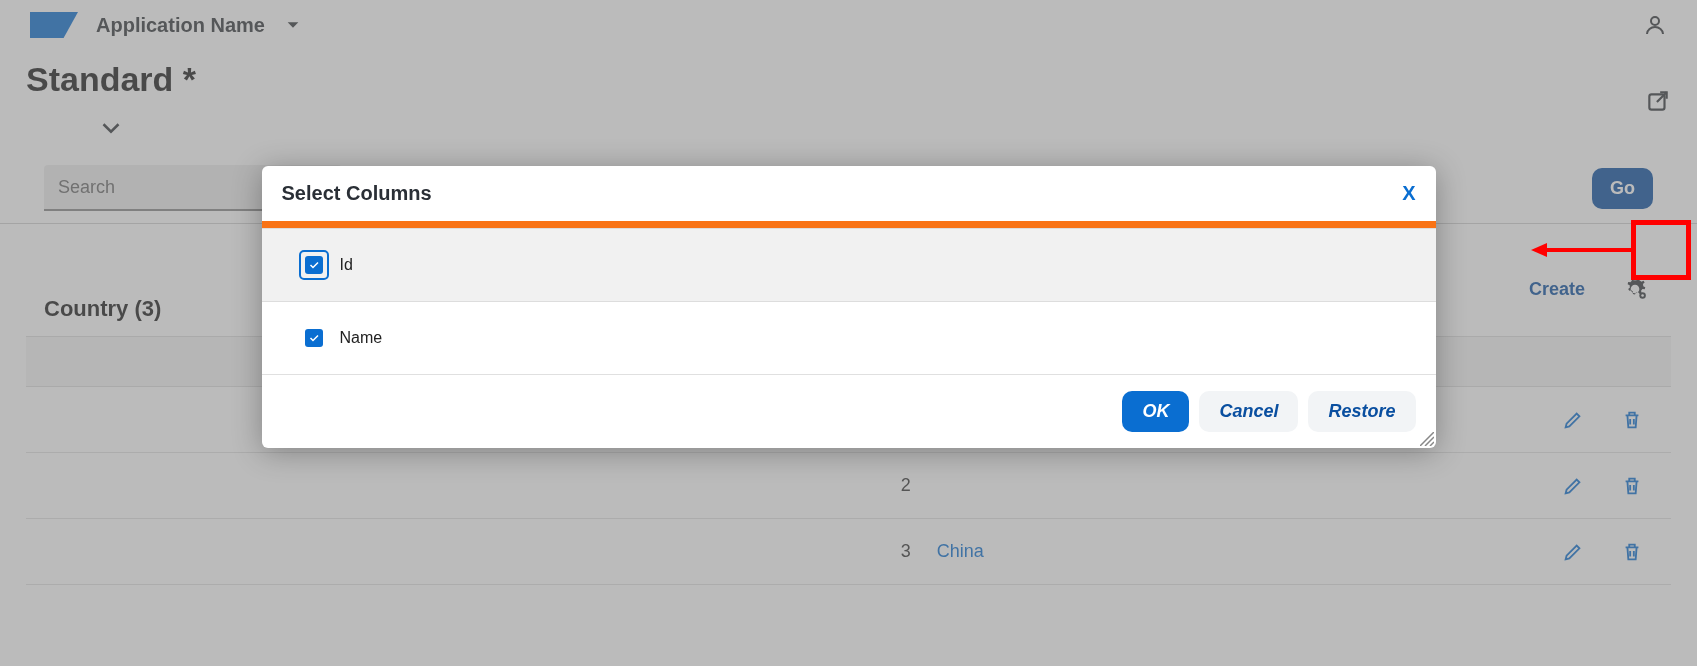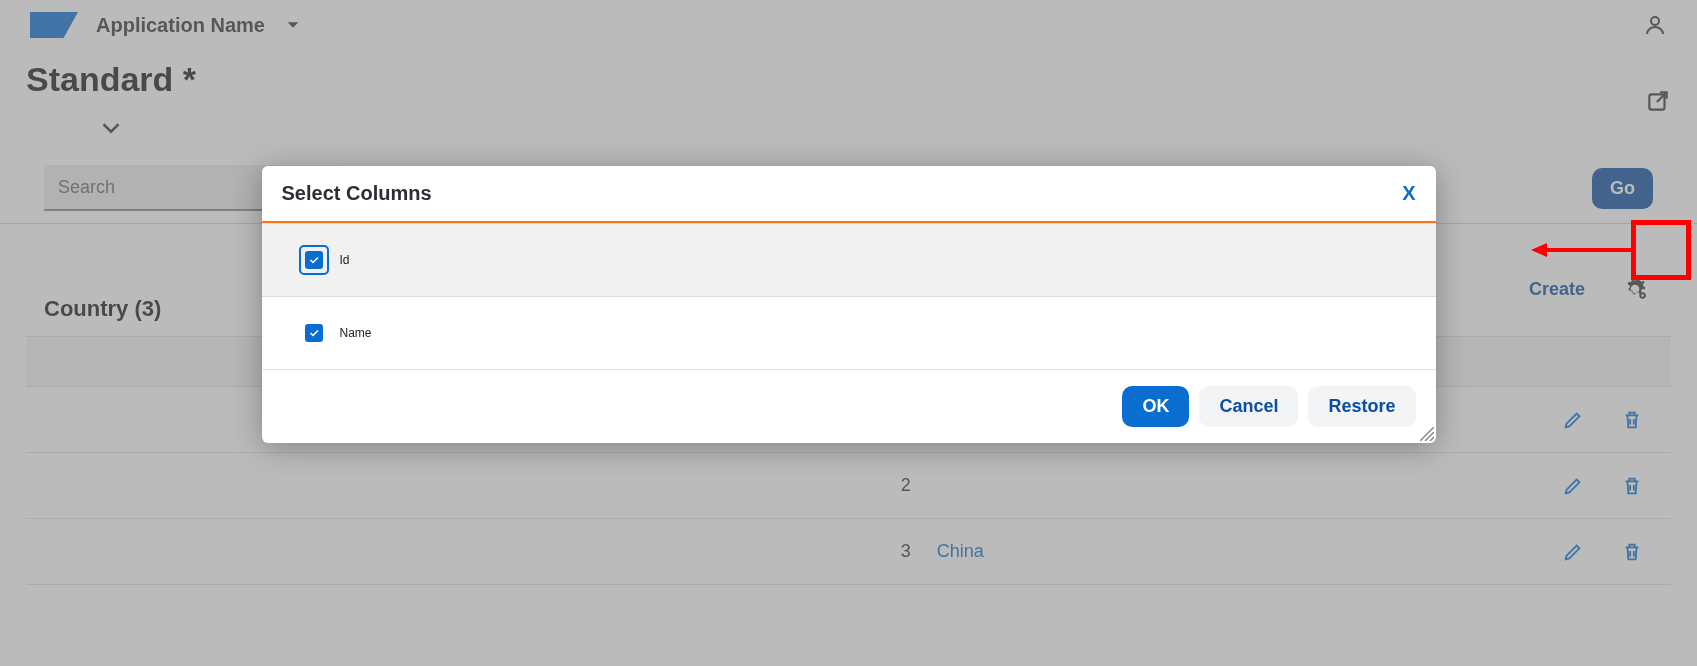--- a/index.html
+++ b/index.html
@@ -214,21 +214,21 @@
       box-shadow: 0 4px 30px rgba(0,0,0,0.3);
       z-index: 100;
       display: flex;
       flex-direction: column;
     }
     .dialog-header {
       display: flex;
       justify-content: space-between;
       align-items: flex-start;
       padding: 16px 20px;
-      border-bottom: 2px solid #f97316;
+      border-bottom: 7px solid #f97316;
     }
     .dialog-title {
       font-size: 20px;
       font-weight: 700;
       color: #2a2f36;
     }
     .dialog-close {
       color: #0a6ed1;
       font-size: 20px;
       font-weight: 700;
@@ -237,21 +237,21 @@
       border: none;
     }
     .dialog-body {
       padding: 0;
     }
     .column-row {
       display: flex;
       align-items: center;
       gap: 14px;
       padding: 24px 40px;
-      font-size: 12px;
+      font-size: 16px;
       color: #222;
     }
     .column-row.selected {
       background: #f1f1f1;
       border-top: 1px solid #ddd;
       border-bottom: 1px solid #ddd;
     }
     .cb-wrap {
       width: 24px; height: 24px;
       display: inline-flex;
@@ -288,20 +288,21 @@
       width: 14px;
       height: 14px;
     }
     .btn {
       border-radius: 10px;
       padding: 10px 20px;
       font-size: 18px;
       font-weight: 700;
       cursor: pointer;
       border: none;
+      font-style: italic;
     }
     .btn-primary {
       background: #0a6ed1;
       color: #fff;
     }
     .btn-secondary {
       background: #f2f4f6;
       color: #0a4fa0;
     }
   </style>

